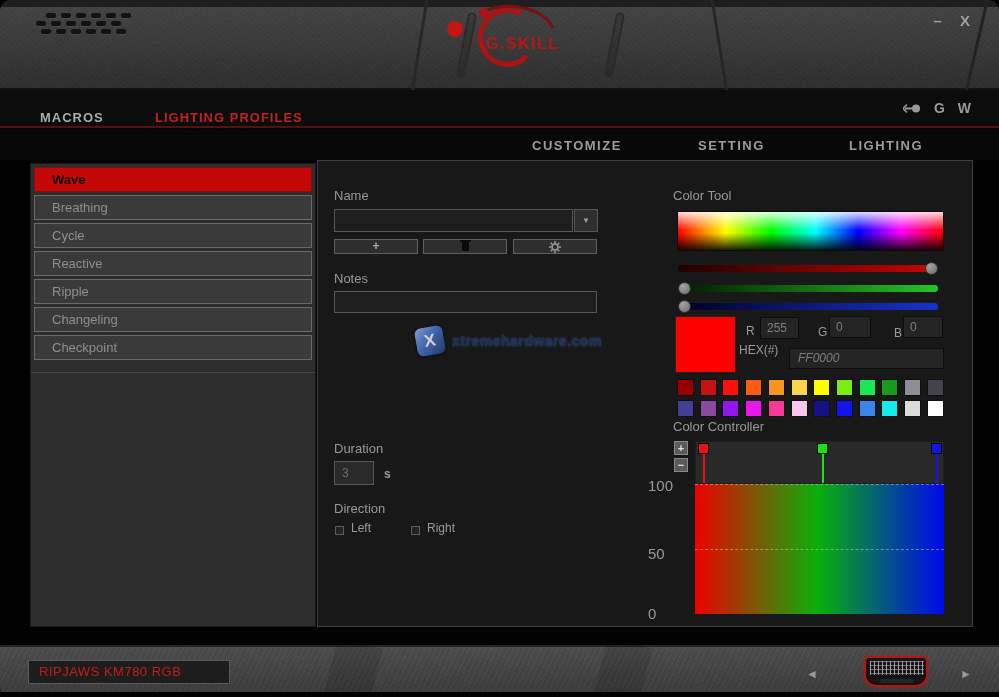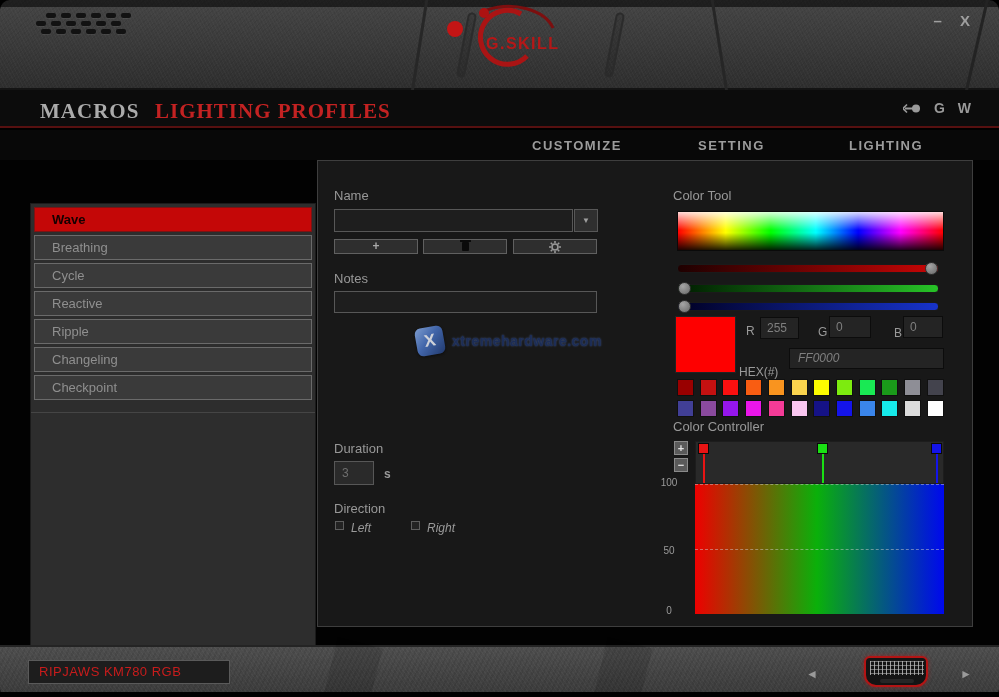--- a/index.html
+++ b/index.html
@@ -22,34 +22,34 @@
   .slot.s1 { left:462px; } .slot.s2 { left:610px; }
   .grille { position:absolute; left:36px; top:13px; }
   .grille .grow { display:flex; gap:5px; margin-bottom:3px; }
   .grille .dot { width:10px; height:5px; background:#121212; border-radius:2px; box-shadow:0 1px 0 rgba(255,255,255,.06); }
   .logo { position:absolute; left:435px; top:4px; width:140px; height:66px; }
   .win-btns { position:absolute; right:22px; top:10px; color:#9f9f9f; font-size:15px; font-weight:bold; letter-spacing:2px; }
   .win-btns span { display:inline-block; padding:2px 5px; cursor:default; }
 
   
   .tabbar { position:absolute; left:0; top:90px; width:999px; height:38px; background:#0c0c0c; border-bottom:2px solid #571010; }
-  .tab { position:absolute; top:9px; font-size:21px; font-weight:bold; letter-spacing:1px;font-family:Liberation Serif, serif; }
+  .tab { position:absolute; top:20px; font-size:13px; font-weight:bold; letter-spacing:1px; }
   .tab.macros { left:40px; color:#ababab; }
   .tab.lighting { left:155px; color:#c32222; }
   .tabbar-right { position:absolute; right:28px; top:10px; display:flex; align-items:center; gap:13px; color:#9a9a9a; font-weight:bold; font-size:14px; }
 
   
   .subtabbar { position:absolute; left:0; top:130px; width:999px; height:30px; background:#080808; }
   .subtab { position:absolute; top:8px; font-size:13px; font-weight:bold; letter-spacing:1.5px; color:#9c9c9c; }
   .subtab.t0 { left:532px; } .subtab.t1 { left:698px; } .subtab.t2 { left:849px; }
 
   
   .content { position:absolute; left:0; top:160px; width:999px; height:488px; background:#020202; }
 
-  .sidebar { position:absolute; left:30px; top:3px; width:286px; height:464px; background:#2d2d2d; border:1px solid #1b1b1b;margin-top:40px; }
+  .sidebar { position:absolute; left:30px; top:3px; width:286px; height:464px; background:#2d2d2d; border:1px solid #1b1b1b; }
   .side-list { padding:3px 2px 2px 2px; }
   .side-item { height:25px; line-height:24px; margin:0 1px 3px 1px; border:1px solid #6a6a6a; background:#3a3a3a; color:#8f8f8f; font-size:13px; padding-left:17px; cursor:pointer; }
   .side-item.selected { background:#c40707; color:#160000; font-weight:bold; border-color:#7a1414; }
   .side-divider { position:absolute; left:0; top:208px; width:100%; border-top:1px solid #454545; }
 
   .panel { position:absolute; left:317px; top:0px; width:656px; height:467px; background:#181818; border:1px solid #3e3e3e; }
   .lbl { position:absolute; color:#989898; font-size:13px; }
 
   .name-select { position:absolute; left:16px; top:48px; width:239px; height:23px; background:#1e1e1e; border:1px solid #575757; }
   .name-arrow { position:absolute; left:256px; top:48px; width:24px; height:23px; background:#2f2f2f; border:1px solid #575757; color:#9f9f9f; font-size:8px; text-align:center; line-height:22px; cursor:pointer; }
@@ -61,21 +61,21 @@
   .trash::before { content:""; position:absolute; left:-2px; top:-2px; width:11px; height:2px; background:#0b0b0b; }
   .notes-input { position:absolute; left:16px; top:130px; width:263px; height:22px; background:#1e1e1e; border:1px solid #575757; }
 
   .watermark { position:absolute; left:98px; top:166px; display:flex; align-items:center; gap:8px; opacity:.85; }
   .wm-icon { width:28px; height:28px; border-radius:6px; transform:rotate(-10deg); background:linear-gradient(135deg,#8fb4ef 0%,#4a74c4 45%,#23407e 100%); color:#eef2fb; font-weight:bold; font-size:17px; text-align:center; line-height:27px; box-shadow:0 1px 3px rgba(0,0,0,.6); }
   .wm-text { color:#1d3161; font-size:14px; font-weight:bold; letter-spacing:.5px; text-shadow:0 0 2px rgba(90,120,190,.8); }
 
   .dur-input { position:absolute; left:16px; top:300px; width:40px; height:24px; background:#2a2a2a; border:1px solid #575757; color:#6f6f6f; font-size:12px; line-height:22px; padding-left:7px; }
   .dur-unit { position:absolute; left:66px; top:306px; color:#9a9a9a; font-size:12px; font-weight:bold; }
   .chk-row { position:absolute; left:17px; top:360px; display:flex; gap:40px; }
-  .chk { display:flex; align-items:flex-start; gap:7px; color:#9a9a9a; font-size:12px;font-style:italic; }
+  .chk { display:flex; align-items:flex-end; gap:7px; color:#9a9a9a; font-size:12px; }
   .chk .box { width:9px; height:9px; background:#232323; border:1px solid #5d5d5d; cursor:pointer; }
 
   
   .hue-box { position:absolute; left:359px; top:50px; width:267px; height:40px; border:1px solid #0a0a0a;
     background:
       linear-gradient(to bottom, rgba(255,255,255,.85) 0%, rgba(255,255,255,0) 48%, rgba(0,0,0,0) 55%, rgba(0,0,0,.88) 100%),
       linear-gradient(to right, #f00, #ff0 18%, #0f0 35%, #0ff 52%, #00f 68%, #f0f 84%, #f00); cursor:crosshair; }
   .slider { position:absolute; left:359px; width:262px; height:9px; border-radius:4px; border:1px solid #1a1a1a; }
   .slider.red { top:103px; background:linear-gradient(to right,#1e0000,#c90505); }
   .slider.green { top:123px; background:linear-gradient(to right,#001c00,#27c327); }
@@ -89,21 +89,21 @@
   .sw-row.r1 { top:218px; } .sw-row.r2 { top:239px; }
   .sw { width:17px; height:17px; border:1px solid #101010; cursor:pointer; }
 
   
   .cc-btn { position:absolute; left:356px; width:14px; height:14px; background:#5a5a5a; border:1px solid #8a8a8a; color:#e0e0e0; font-size:11px; font-weight:bold; line-height:12px; text-align:center; cursor:pointer; }
   .cc-strip { position:absolute; left:377px; top:280px; width:249px; height:43px; background:#292929; border:1px solid #1d1d1d; }
   .cc-marker { position:absolute; top:1px; width:11px; height:11px; border:1px solid #0a0a0a; cursor:grab; }
   .cc-line { position:absolute; top:12px; width:2px; bottom:0; }
   .cc-chart { position:absolute; left:377px; top:323px; width:249px; height:130px; background:linear-gradient(to right,#ee0000,#0ab00a 49%,#0008ee); }
   .cc-dash { position:absolute; left:0; width:100%; border-top:1px dashed rgba(205,205,205,.5); }
-  .cc-ytick { position:absolute; width:42px; left:330px; text-align:center; color:#9a9a9a; font-size:10px; }
+  .cc-ytick { position:absolute; width:42px; left:330px; text-align:left; color:#9a9a9a; font-size:15px; }
 
   
   .footer { position:absolute; left:0; top:645px; width:999px; height:47px;
     background:
       repeating-linear-gradient(55deg, rgba(255,255,255,.03) 0 1px, rgba(0,0,0,0) 1px 3px),
       repeating-linear-gradient(-65deg, rgba(0,0,0,.07) 0 2px, rgba(0,0,0,0) 2px 5px),
       linear-gradient(#4e4e4e,#3c3c3c); border-top:2px solid #242424; }
   .foot-band { position:absolute; top:-5px; width:46px; height:60px; background:rgba(0,0,0,.12); transform:rotate(14deg); }
   .device-box { position:absolute; left:28px; top:13px; width:202px; height:24px; background:#1d1d1d; border:1px solid #5a5a5a; }
   .device-box span { display:block; color:#c81c1c; font-weight:normal; font-size:13px; letter-spacing:.5px; line-height:22px; padding-left:10px; }
@@ -264,21 +264,21 @@
 
       <div class="preview" id="preview" style="background: rgb(254, 0, 0);"></div>
 
       <span class="rgb-lbl" style="left:428px; top:163px;">R</span>
       <div class="rgb-input" style="left:442px; top:156px; width:39px;">255</div>
       <span class="rgb-lbl" style="left:500px; top:164px;">G</span>
       <div class="rgb-input" style="left:511px; top:155px; width:42px;">0</div>
       <span class="rgb-lbl" style="left:576px; top:165px;">B</span>
       <div class="rgb-input" style="left:585px; top:155px; width:40px;">0</div>
 
-      <span class="rgb-lbl" style="left:421px; top:204px;">HEX(#)</span>
+      <span class="rgb-lbl" style="left:421px; top:182px;">HEX(#)</span>
       <div class="hex-input">FF0000</div>
 
       <div class="sw-row r1" id="sw1">
           <div class="sw" style="background: rgb(153, 0, 0);"></div>
           <div class="sw" style="background: rgb(196, 17, 17);"></div>
           <div class="sw" style="background: rgb(251, 16, 16);"></div>
           <div class="sw" style="background: rgb(249, 93, 18);"></div>
           <div class="sw" style="background: rgb(249, 148, 31);"></div>
           <div class="sw" style="background: rgb(251, 212, 78);"></div>
           <div class="sw" style="background: rgb(253, 252, 0);"></div>

